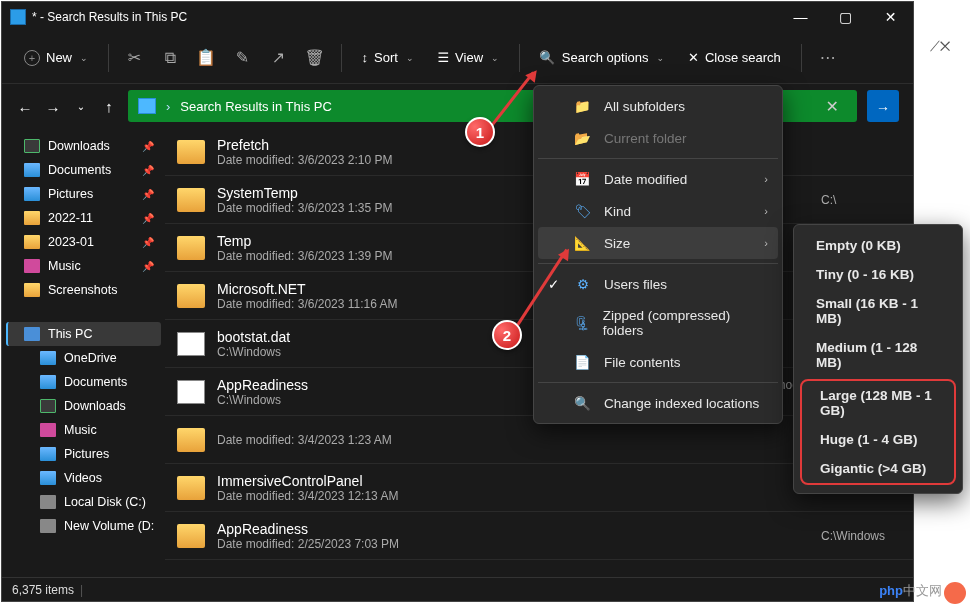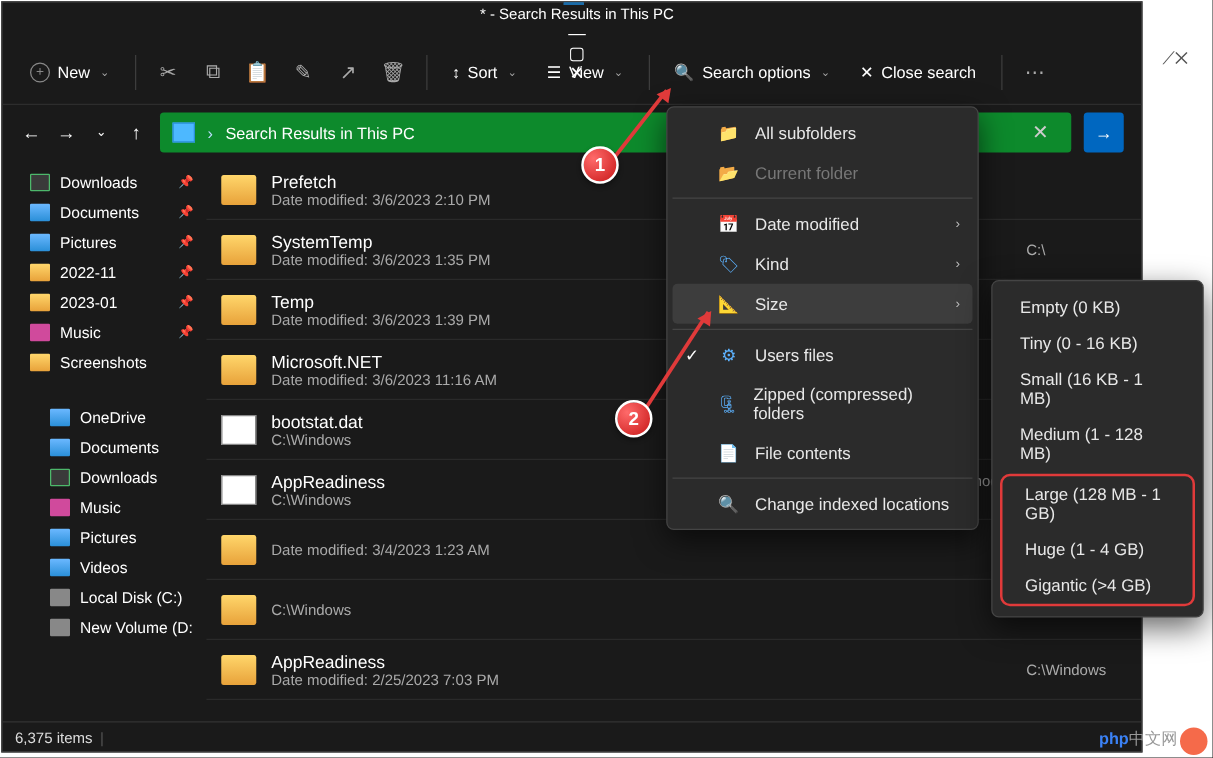--- a/index.html
+++ b/index.html
@@ -1,20 +1,20 @@
 <!DOCTYPE html>
 <html><head>
 <meta charset="utf-8">
 <style>
 * { margin: 0; padding: 0; box-sizing: border-box; font-family: "Segoe UI", Arial, sans-serif; }
 body { background: #fff; width: 970px; height: 606px; overflow: hidden; position: relative; }
 .window { position: absolute; top: 1px; left: 1px; width: 913px; height: 601px; background: #1a1a1a; border: 1px solid #444; display: flex; flex-direction: column; }
 
 
-.titlebar { height: 30px; display: flex; align-items: center; padding-left: 8px; color: #fff; font-size: 12px; flex-direction: column; }
+.titlebar { height: 30px; display: flex; align-items: center; padding-left: 8px; color: #fff; font-size: 12px; }
 .titlebar .app-icon { width: 16px; height: 16px; background: #2b9ce8; border: 1px solid #1a6ba8; margin-right: 6px; }
 .titlebar .spacer { flex: 1; }
 .titlebar .win-btn { width: 45px; height: 30px; display: flex; align-items: center; justify-content: center; color: #fff; font-size: 14px; }
 
 
 .toolbar { height: 52px; display: flex; align-items: center; padding: 0 12px; gap: 4px; border-bottom: 1px solid #2d2d2d; }
 .tb-btn { display: flex; align-items: center; gap: 6px; padding: 6px 10px; color: #fff; font-size: 13px; border-radius: 3px; }
 .tb-icon { width: 32px; height: 36px; display: flex; align-items: center; justify-content: center; color: #aaa; border-radius: 3px; }
 .tb-sep { width: 1px; height: 28px; background: #3d3d3d; margin: 0 6px; }
 .plus-circ { width: 16px; height: 16px; border: 1.5px solid #888; border-radius: 50%; display: flex; align-items: center; justify-content: center; font-size: 11px; color: #888; }
@@ -64,21 +64,21 @@
 .vm-item.hov { background: #3d3d3d; }
 .vm-item.dis { color: #777; }
 .vm-sep { height: 1px; background: #454545; margin: 4px 0; }
 .vm-ic { width: 18px; text-align: center; color: #5db3ff; }
 .vm-ic.dim { color: #888; }
 .vm-chev { margin-left: auto; color: #bbb; font-size: 11px; }
 .vm-check { width: 14px; color: #fff; }
 
 
 .size-menu { position: absolute; top: 224px; left: 793px; width: 170px; background: #2b2b2b; border: 1px solid #454545; border-radius: 6px; padding: 6px 4px; color: #e8e8e8; font-size: 13.5px; box-shadow: 0 8px 24px rgba(0,0,0,0.6); }
-.sz-item { padding: 7px 18px; border-radius: 4px; }
+.sz-item { padding: 7px 18px; border-radius: 4px; font-weight: bold; }
 .sel-box { border: 2.5px solid #e03a3a; border-radius: 8px; margin: 2px; }
 
 
 .arrow-line { position: absolute; background: #e03a3a; transform-origin: left center; height: 2.5px; pointer-events: none; }
 .arrow-head { position: absolute; width: 0; height: 0; border-left: 11px solid #e03a3a; border-top: 6px solid transparent; border-bottom: 6px solid transparent; transform-origin: left center; pointer-events: none; }
 .marker { position: absolute; width: 30px; height: 30px; background: radial-gradient(circle at 30% 30%, #ff6a6a, #c81818); border: 2px solid #fff; border-radius: 50%; color: #fff; display: flex; align-items: center; justify-content: center; font-weight: bold; font-size: 15px; box-shadow: 0 2px 4px rgba(0,0,0,0.4); pointer-events: none; }
 
 .ext-icon { position: absolute; top: 38px; left: 930px; color: #555; font-size: 14px; }
 .watermark { position: absolute; bottom: 6px; right: 28px; font-size: 13px; color: #999; }
 .watermark b { color: #3b82f6; }
@@ -166,20 +166,24 @@
           <span class="side-ic f-music"></span>
           <span>Music</span>
           <span class="pin">📌</span>
         </div>
         <div class="side-item">
           <span class="side-ic f-yellow"></span>
           <span>Screenshots</span>
         </div>
         <div style="height: 10px;"></div>
         <div style="height: 10px;"></div>
+        <div class="side-item sel">
+          <span class="side-ic f-pc"></span>
+          <span>This PC</span>
+        </div>
         <div class="side-item side-indent">
           <span class="side-ic f-blue"></span>
           <span>OneDrive</span>
         </div>
         <div class="side-item side-indent">
           <span class="side-ic f-blue"></span>
           <span>Documents</span>
         </div>
         <div class="side-item side-indent">
           <span class="side-ic f-down"></span>
@@ -258,20 +262,24 @@
         </div>
         <div class="file-row">
           <div class="file-ic folder-ic"></div>
           <div class="file-main">
             <div class="file-sub">Date modified: 3/4/2023 1:23 AM</div>
           </div>
           <div class="file-loc">C:\</div>
         </div>
         <div class="file-row">
           <div class="file-ic folder-ic"></div>
+          <div class="file-main">
+            <div class="file-name">ImmersiveControlPanel</div>
+            <div class="file-sub">Date modified: 3/4/2023 12:13 AM</div>
+          </div>
           <div class="file-loc">C:\Windows</div>
         </div>
         <div class="file-row">
           <div class="file-ic folder-ic"></div>
           <div class="file-main">
             <div class="file-name">AppReadiness</div>
             <div class="file-sub">Date modified: 2/25/2023 7:03 PM</div>
           </div>
           <div class="file-loc">C:\Windows</div>
         </div>

